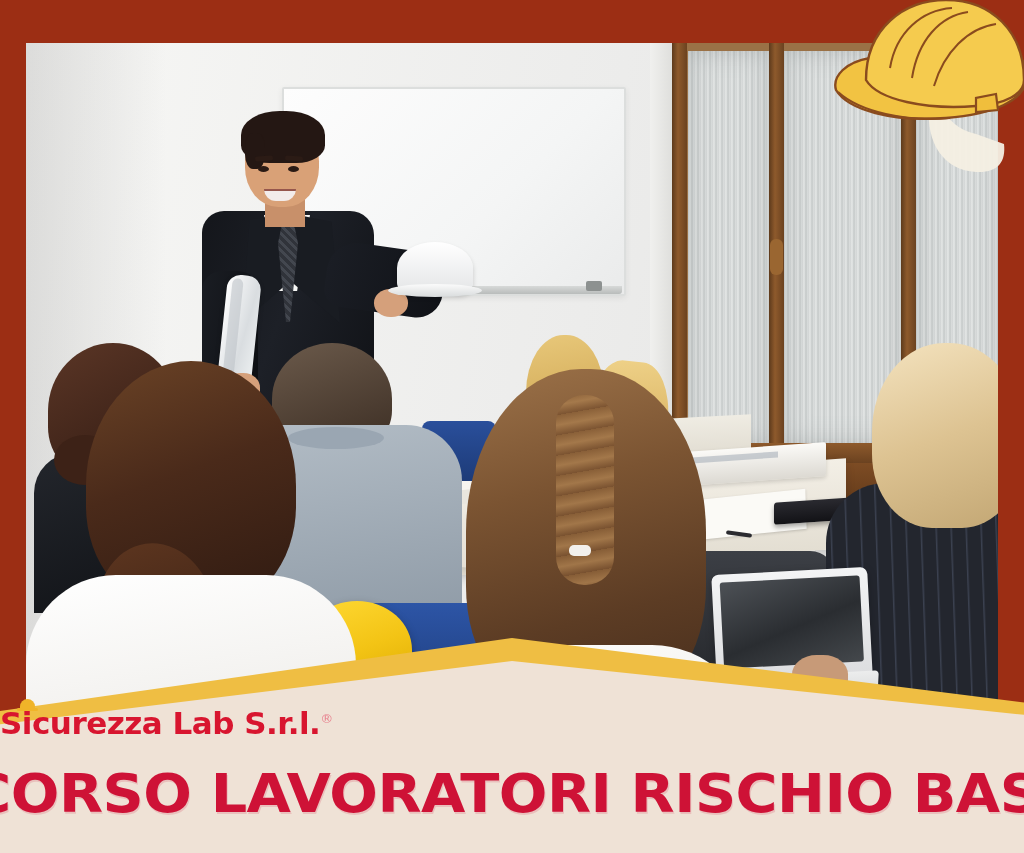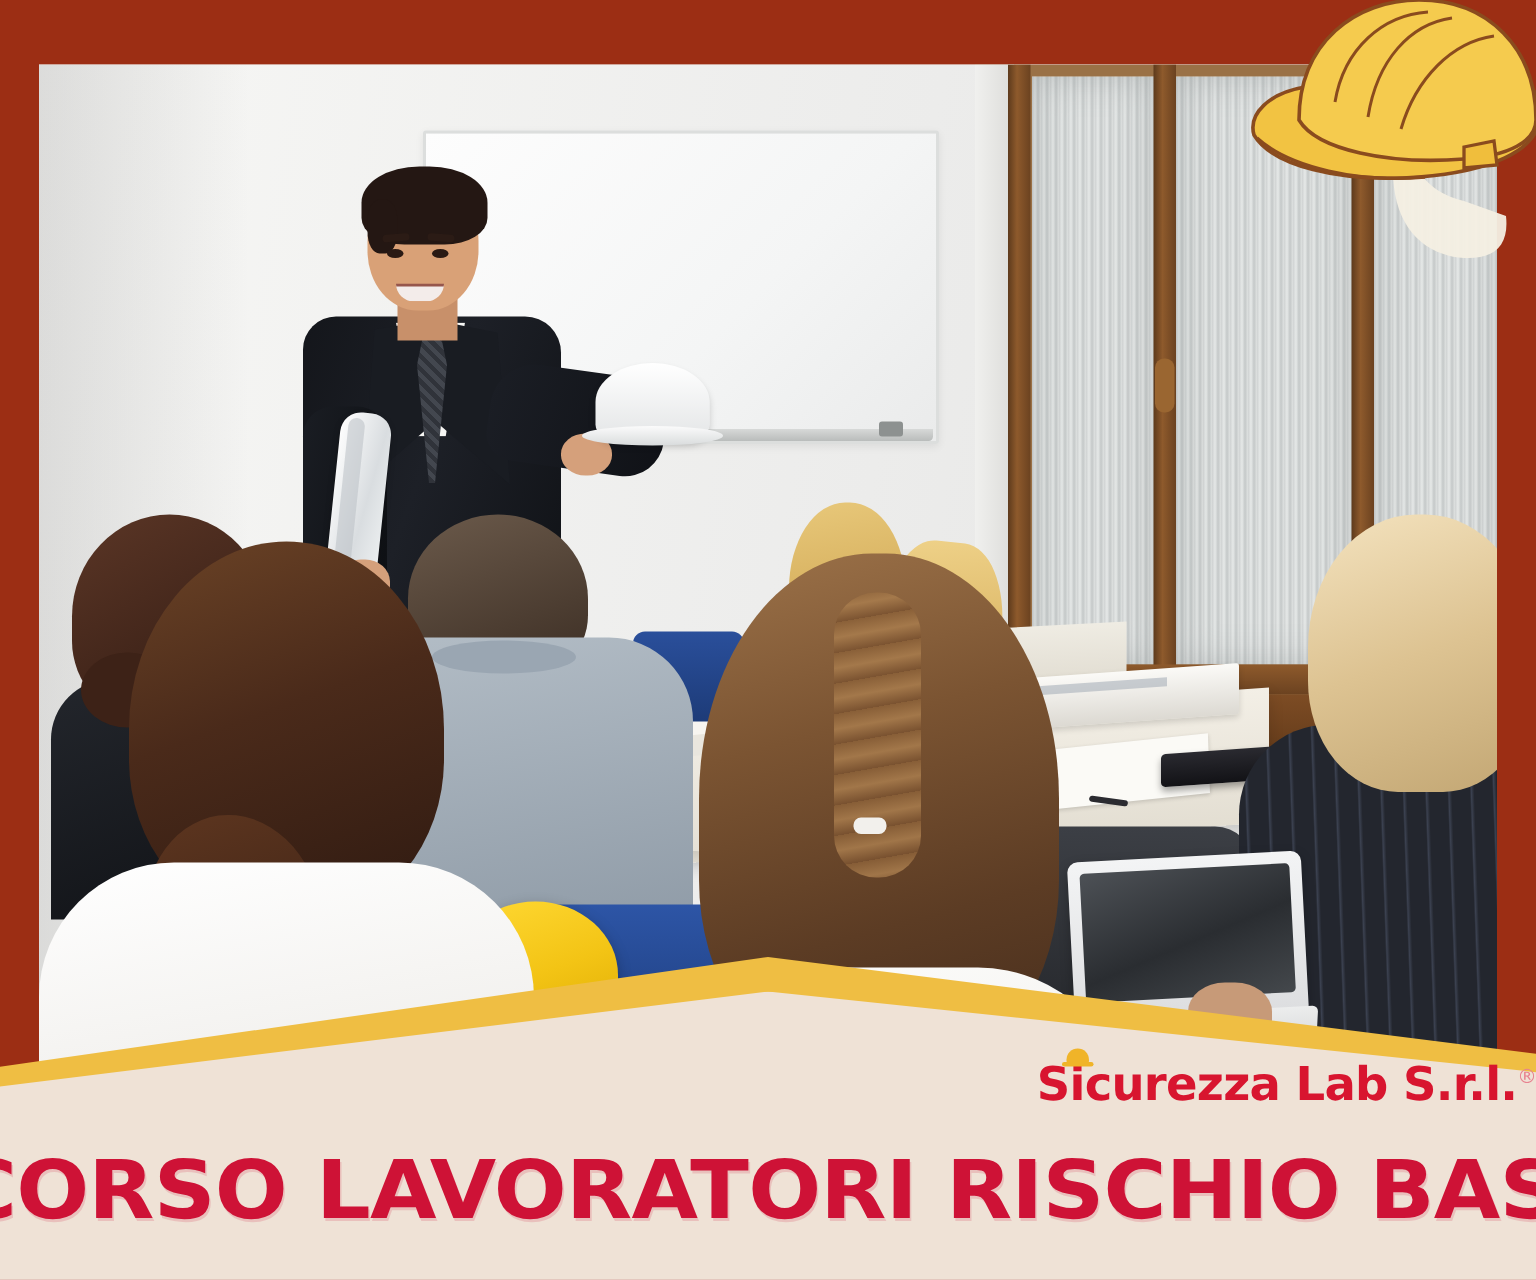--- a/index.html
+++ b/index.html
@@ -610,21 +610,21 @@
     background: #EFE2D6;
     clip-path: polygon(0 33%, 50% 0%, 100% 28%, 100% 100%, 0 100%);
   }
 
   
   .logo {
     position: absolute;
     left: 0;
     top: 705px;
     width: 1024px;
-    text-align: right;
+    text-align: left;
     font-size: 31px;
     font-weight: bold;
     letter-spacing: -0.5px;
     color: #D8152F;
     font-family: "DejaVu Sans", sans-serif;
     white-space: nowrap;
   }
   .logo-inner { position: relative; display: inline-block; }
   .logo-hat {
     position: absolute;

